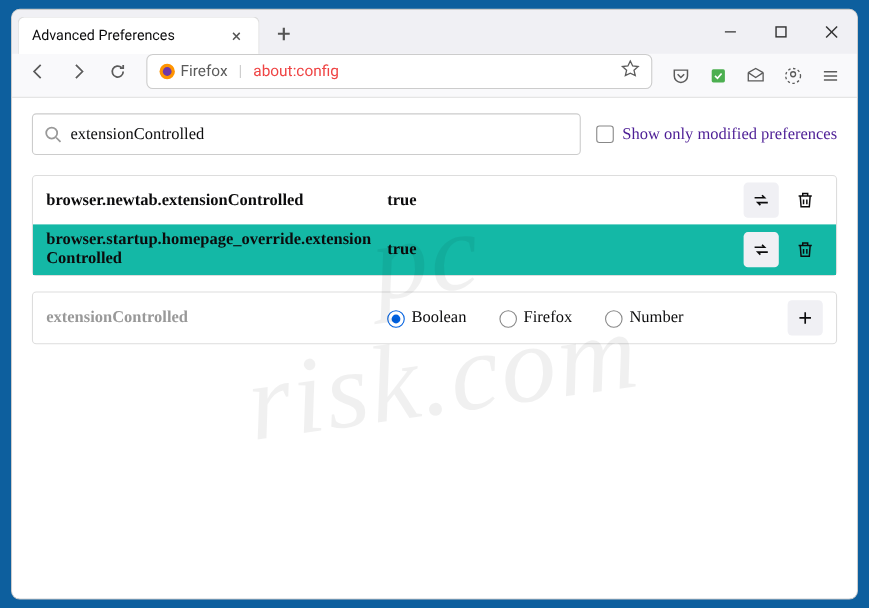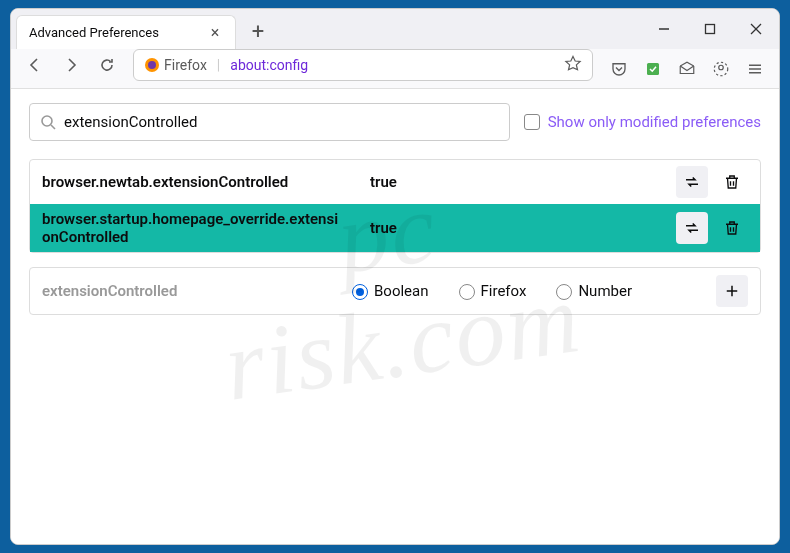--- a/index.html
+++ b/index.html
@@ -12,34 +12,34 @@
 .newtab-btn { width: 32px; height: 32px; display: flex; align-items: center; justify-content: center; margin-left: 6px; margin-bottom: 2px; color: #555; font-size: 22px; cursor: pointer; }
 .window-controls { position: absolute; top: 0; right: 0; display: flex; height: 40px; }
 .wc { width: 46px; display: flex; align-items: center; justify-content: center; color: #333; }
 .wc svg { width: 12px; height: 12px; }
 .nav-toolbar { height: 40px; background: #f9f9fb; border-bottom: 1px solid #e0e0e0; display: flex; padding: 0 8px; gap: 4px; }
 .nav-btn { width: 32px; height: 32px; display: flex; align-items: center; justify-content: center; border-radius: 4px; color: #5b5b5b; cursor: pointer; }
 .nav-btn svg { width: 16px; height: 16px; }
 .urlbar { flex: 1; height: 32px; background: #fff; border: 1px solid #ccc; border-radius: 6px; display: flex; align-items: center; padding: 0 10px; margin: 0 6px; font-size: 14px; color: #5b5b5b; gap: 6px; }
 .urlbar .ffx { display: flex; align-items: center; gap: 4px; }
 .urlbar .divider { color: #ccc; margin: 0 4px; }
-.urlbar-text { flex: 1; color: #6d28d9; }
+.urlbar-text { flex: 1; color: #ef4444; }
 .urlbar .star { margin-left: auto; }
 .tb-right { display: flex; gap: 2px; align-items: center; }
 .tb-icon { width: 32px; height: 32px; display: flex; align-items: center; justify-content: center; border-radius: 4px; color: #5b5b5b; }
 .tb-icon svg { width: 18px; height: 18px; }
-.content { flex: 1; background: #fff; padding: 14px 18px 0 18px; overflow: hidden; }
+.content { flex: 1; background: #fff; padding: 14px 18px 0 18px; overflow: hidden; font-family: Liberation Serif, serif; }
 .search-row { display: flex; align-items: center; gap: 14px; margin-bottom: 18px; }
 .search-box { flex: 1; height: 38px; border: 1px solid #ccc; border-radius: 4px; display: flex; align-items: center; padding: 0 10px; font-size: 15px; color: #0c0c0d; gap: 8px; }
 .search-box svg { width: 16px; height: 16px; color: #999; }
 .search-text { flex: 1; }
-.checkbox-row { display: flex; align-items: center; gap: 8px; font-size: 15px; color: #8b5cf6; cursor: pointer; }
+.checkbox-row { display: flex; align-items: center; gap: 8px; font-size: 15px; color: #4c1d95; cursor: pointer; }
 .checkbox { width: 16px; height: 16px; border: 1px solid #888; border-radius: 3px; }
 .pref-table { border: 1px solid #ddd; border-radius: 4px; }
-.pref-row { display: flex; align-items: center; min-height: 44px; padding: 6px 12px; gap: 28px; }
+.pref-row { display: flex; align-items: center; min-height: 44px; padding: 6px 12px; gap: 10px; }
 .pref-row.hl { background: #14b8a6; }
 .pref-name { width: 300px; font-weight: 600; font-size: 15px; color: #0c0c0d; word-wrap: break-word; }
 .pref-value { flex: 1; font-weight: 600; font-size: 15px; color: #0c0c0d; }
 .pref-actions { display: flex; gap: 8px; }
 .action-btn { width: 32px; height: 32px; background: #f0f0f4; border-radius: 4px; display: flex; align-items: center; justify-content: center; cursor: pointer; }
 .action-btn.plain { background: transparent; }
 .action-btn svg { width: 18px; height: 18px; color: #0c0c0d; }
 .creator { border: 1px solid #ddd; border-radius: 4px; margin-top: 14px; display: flex; align-items: center; height: 48px; padding: 0 12px; gap: 10px; }
 .creator-name { width: 300px; font-weight: 600; font-size: 15px; color: #999; }
 .radio-group { flex: 1; display: flex; gap: 30px; align-items: center; }

